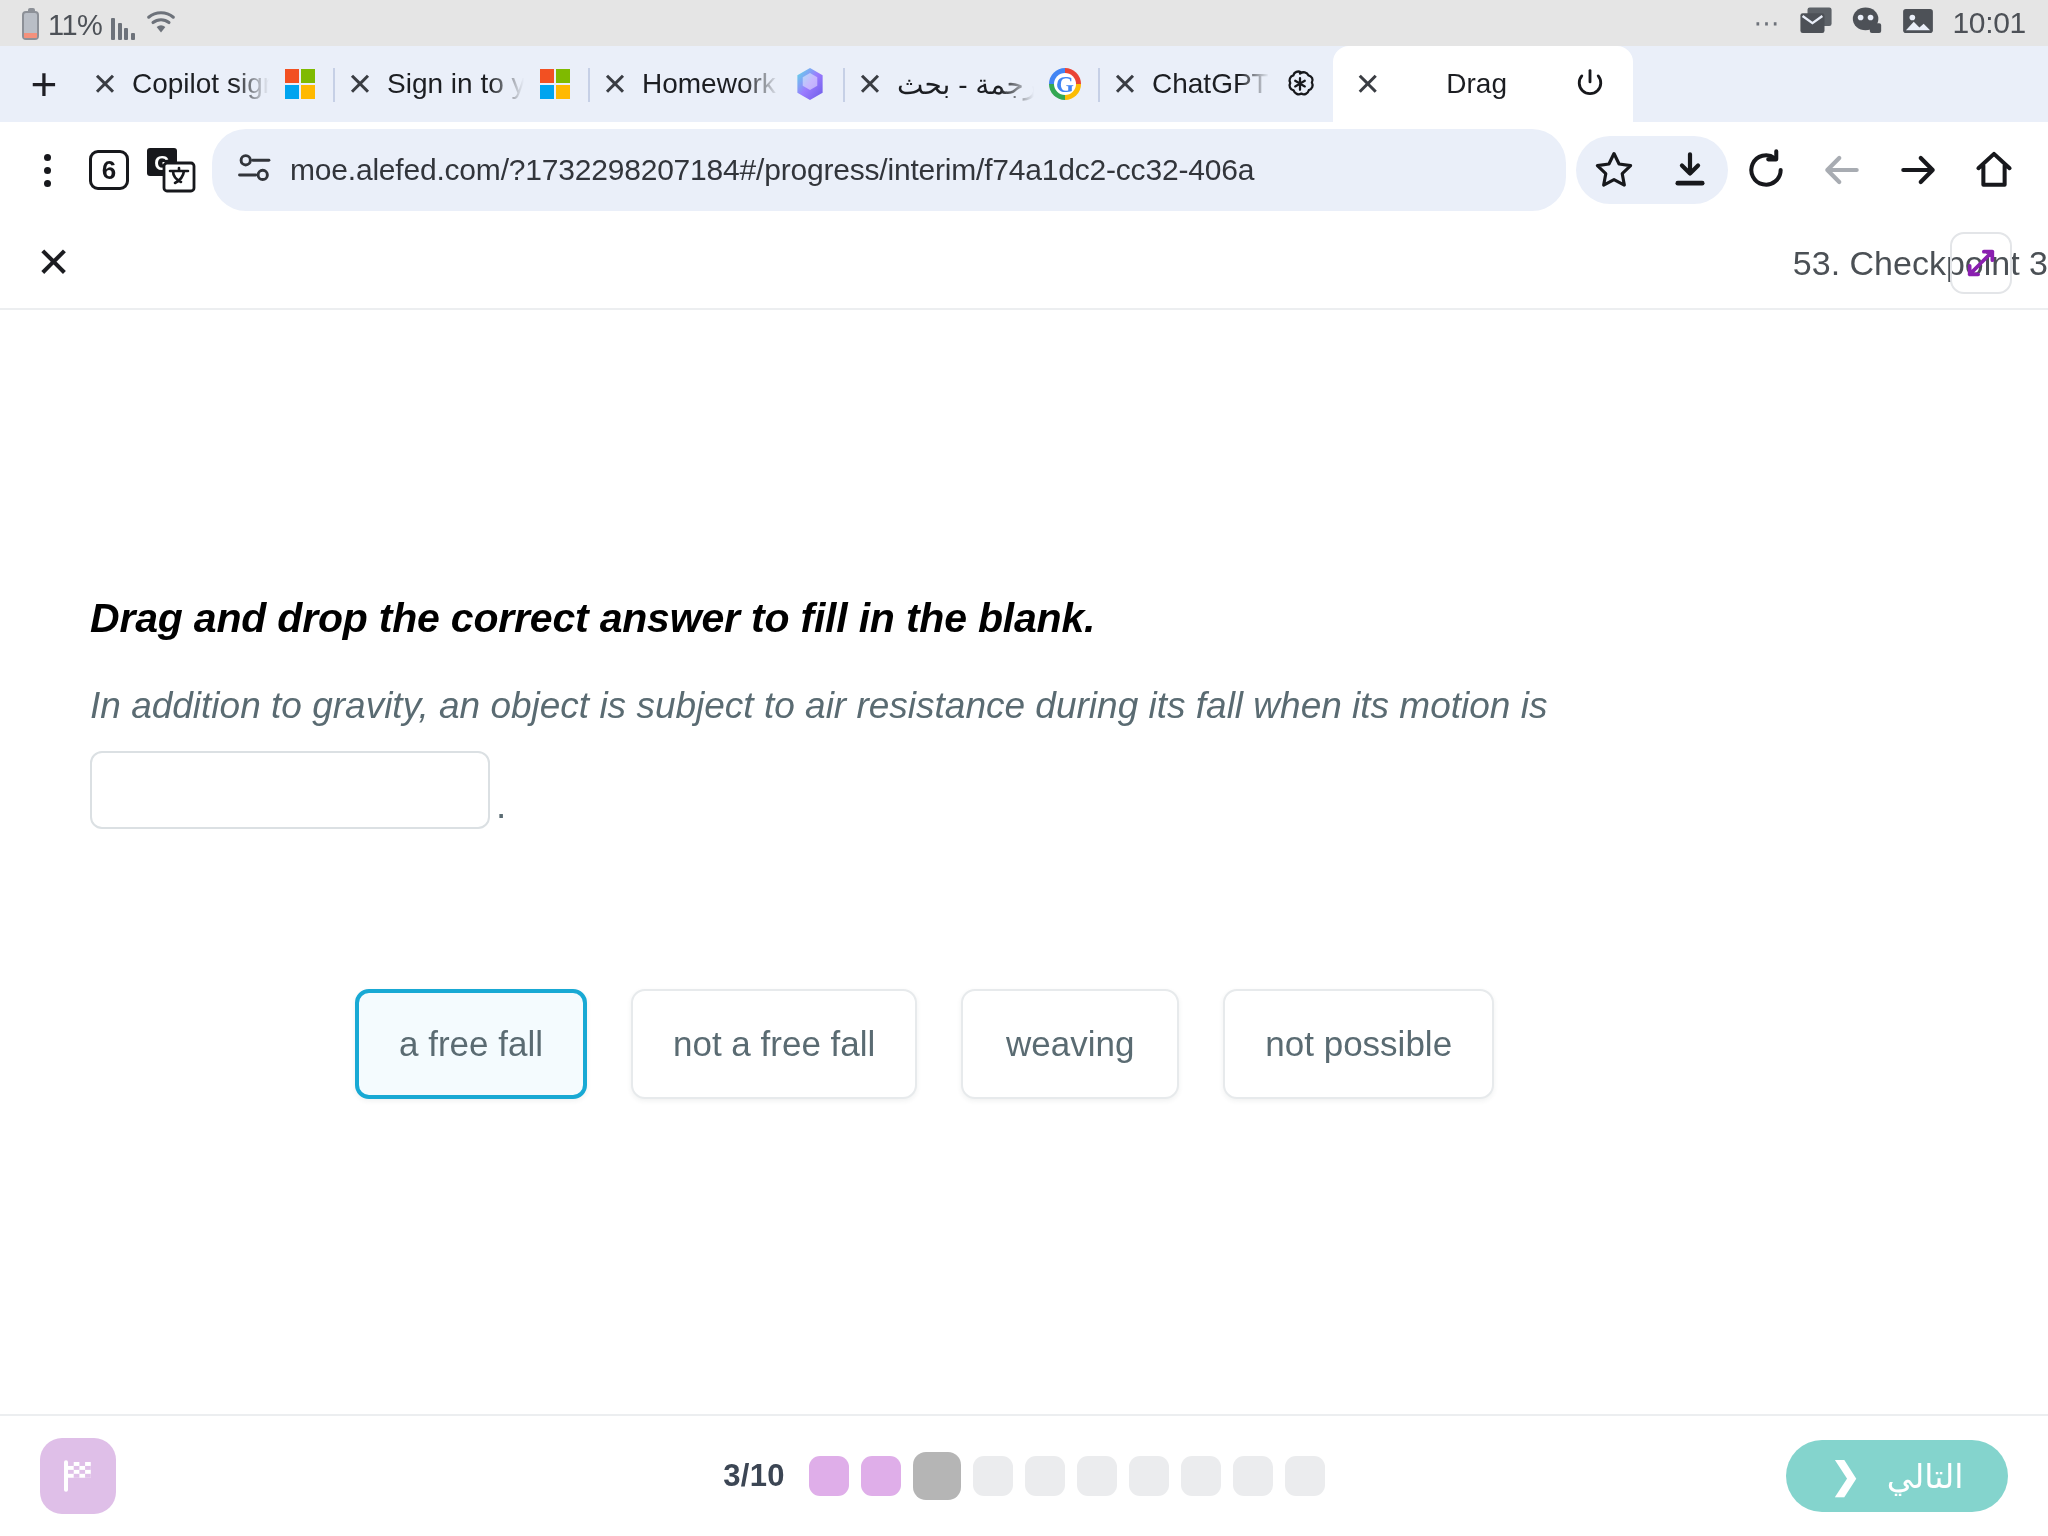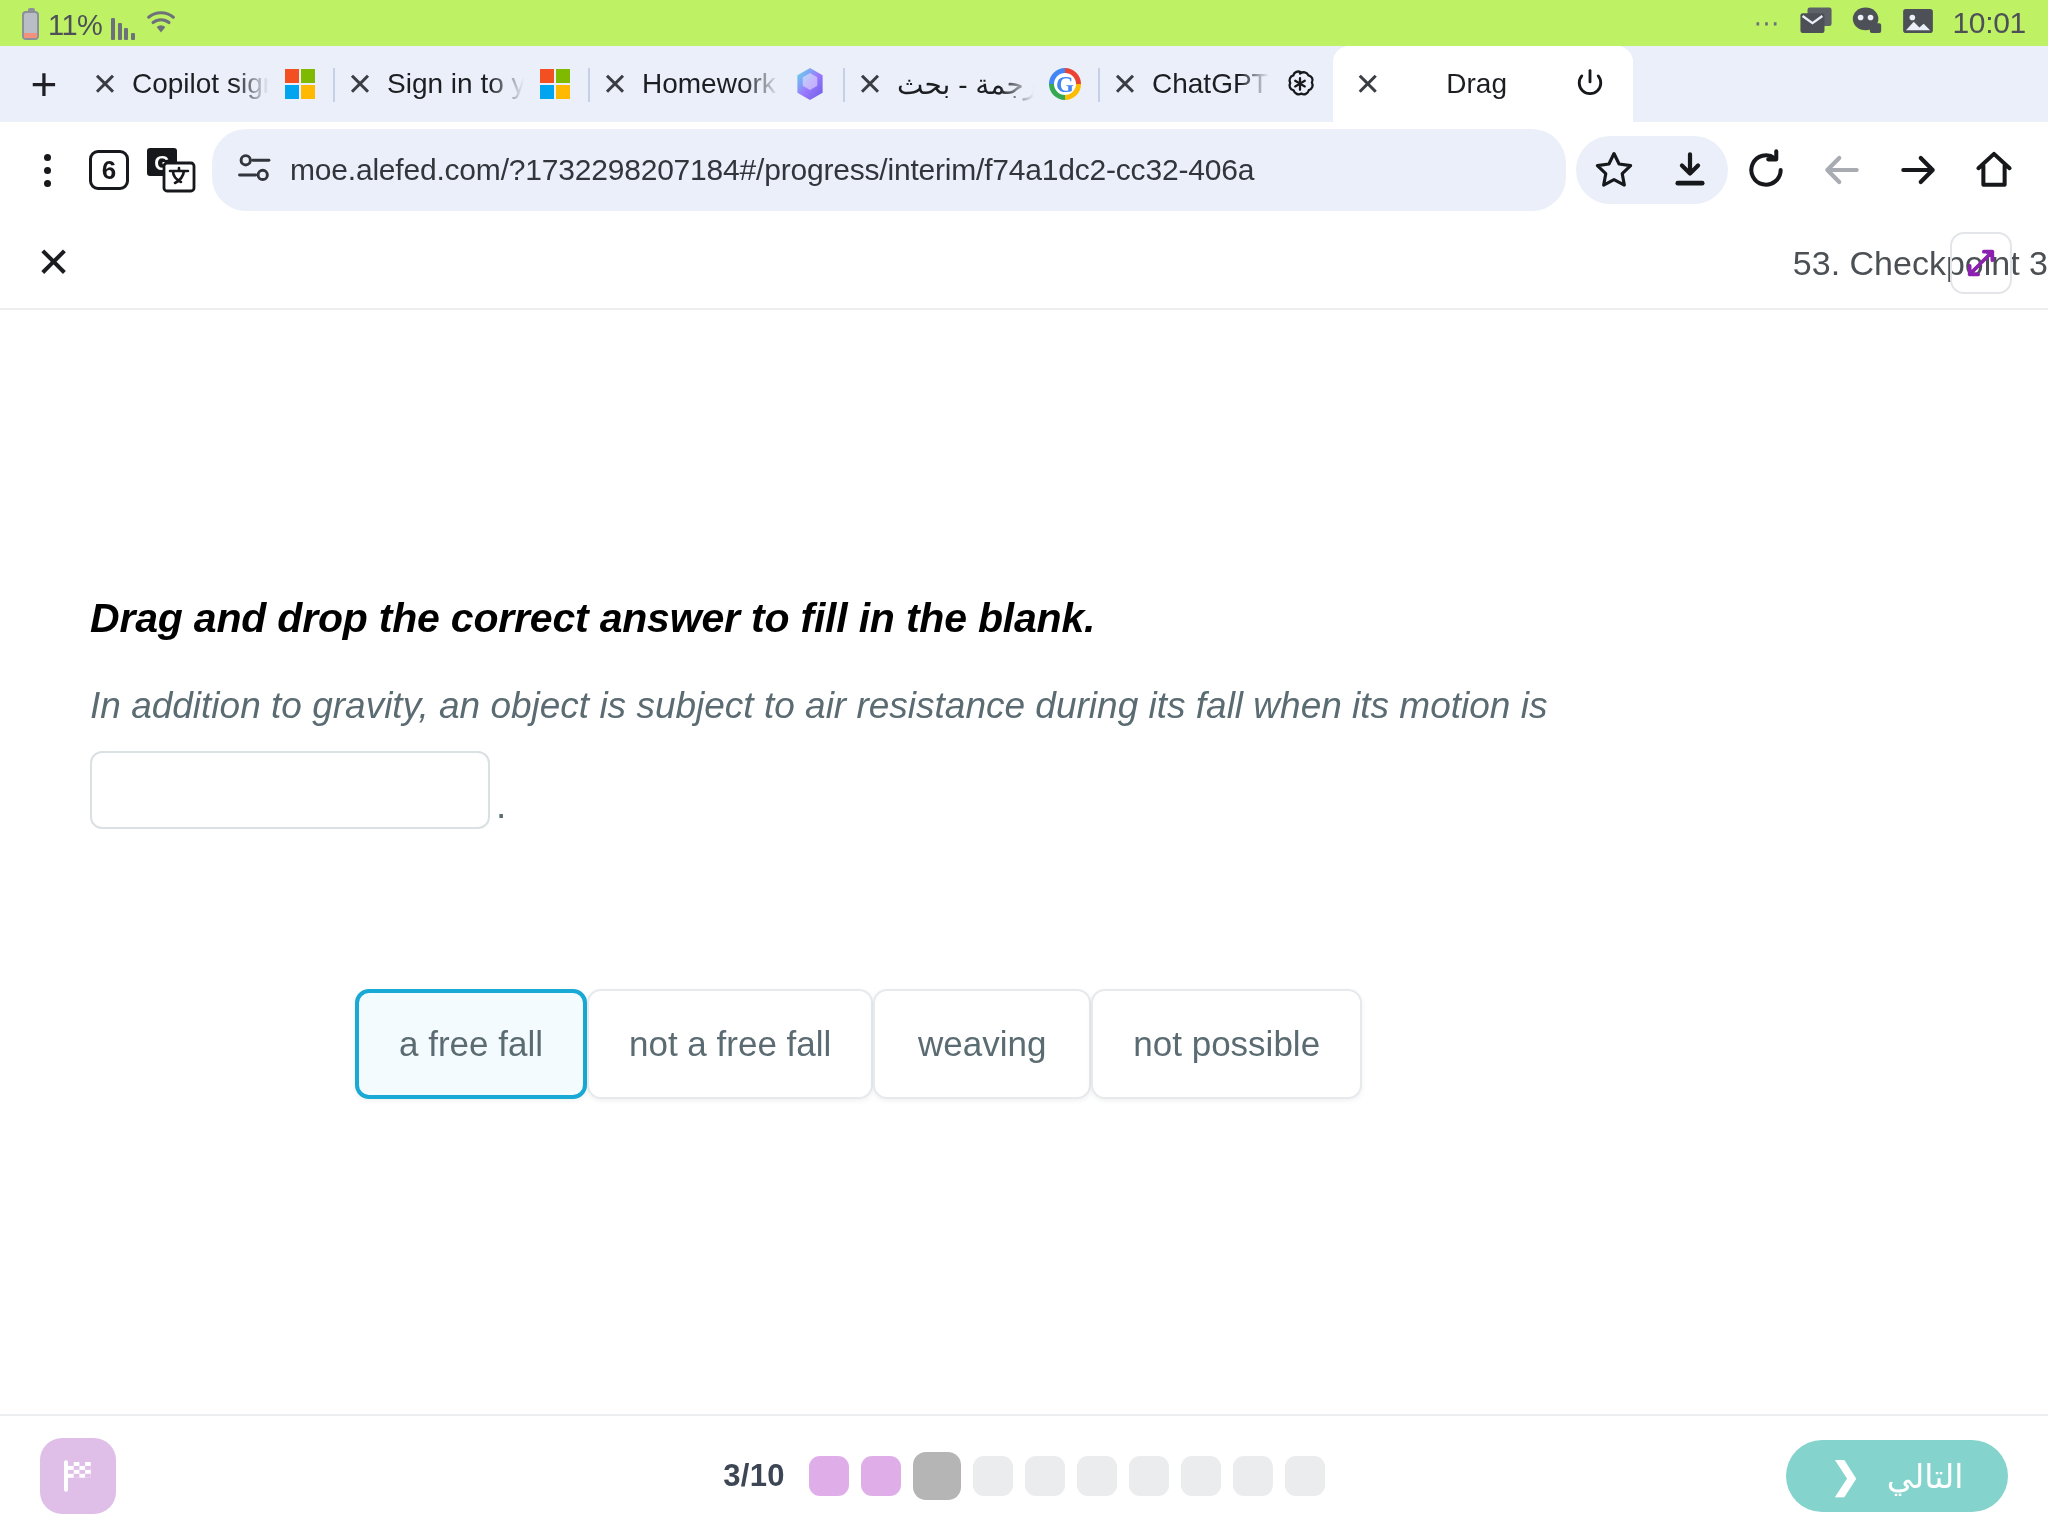--- a/index.html
+++ b/index.html
@@ -6,21 +6,21 @@
   html, body {
     width: 2048px; height: 1536px;
     font-family: "Liberation Sans", sans-serif;
     background: #ffffff;
     overflow: hidden;
   }
   #root { width: 2048px; height: 1536px; position: relative; display: flex; flex-direction: column; }
 
   
   .statusbar {
-    height: 46px; background: #bef264; flex: 0 0 46px;
+    height: 46px; background: #e5e5e5; flex: 0 0 46px;
     display: flex; align-items: center; justify-content: space-between;
     padding: 1px 22px; color: #55595f;
   }
   .sb-left { display: flex; align-items: flex-end; gap: 9px; }
   .sb-right { display: flex; align-items: center; gap: 17px; }
   .battery {
     width: 17px; height: 29px; border: 2.5px solid #8c9097; border-radius: 4px;
     position: relative; display: flex; flex-direction: column; justify-content: flex-end;
     background: #b9bec6;
   }
@@ -153,21 +153,21 @@
   }
   .q-sentence {
     font-size: 37px; color: #5a6b72; margin-top: 37px; line-height: 1.45; font-weight: 400; font-style: italic;
   }
   .blankrow { display: flex; align-items: flex-end; margin-top: 18px; }
   .dropzone {
     width: 400px; height: 78px; border: 2px solid #dbe0e3; border-radius: 12px; background: #fff;
   }
   .blankdot { font-size: 37px; color: #5a6b72; margin-left: 6px; line-height: 1.2; }
 
-  .options { display: flex; margin-top: 160px; padding-left: 265px; }
+  .options { display: flex; gap: 44px; margin-top: 160px; padding-left: 265px; }
   .opt {
     min-width: 218px; height: 110px; border-radius: 14px; background: #ffffff;
     border: 2px solid #e7eaec; box-shadow: 0 2px 5px rgba(40,50,60,0.07);
     display: flex; align-items: center; justify-content: center;
     font-size: 35px; color: #5a6b72; padding: 0 40px; white-space: nowrap;
   }
   .opt.selected { border: 4px solid #18a9d4; background: #f4fbfe; }
 
   
   .footer {

